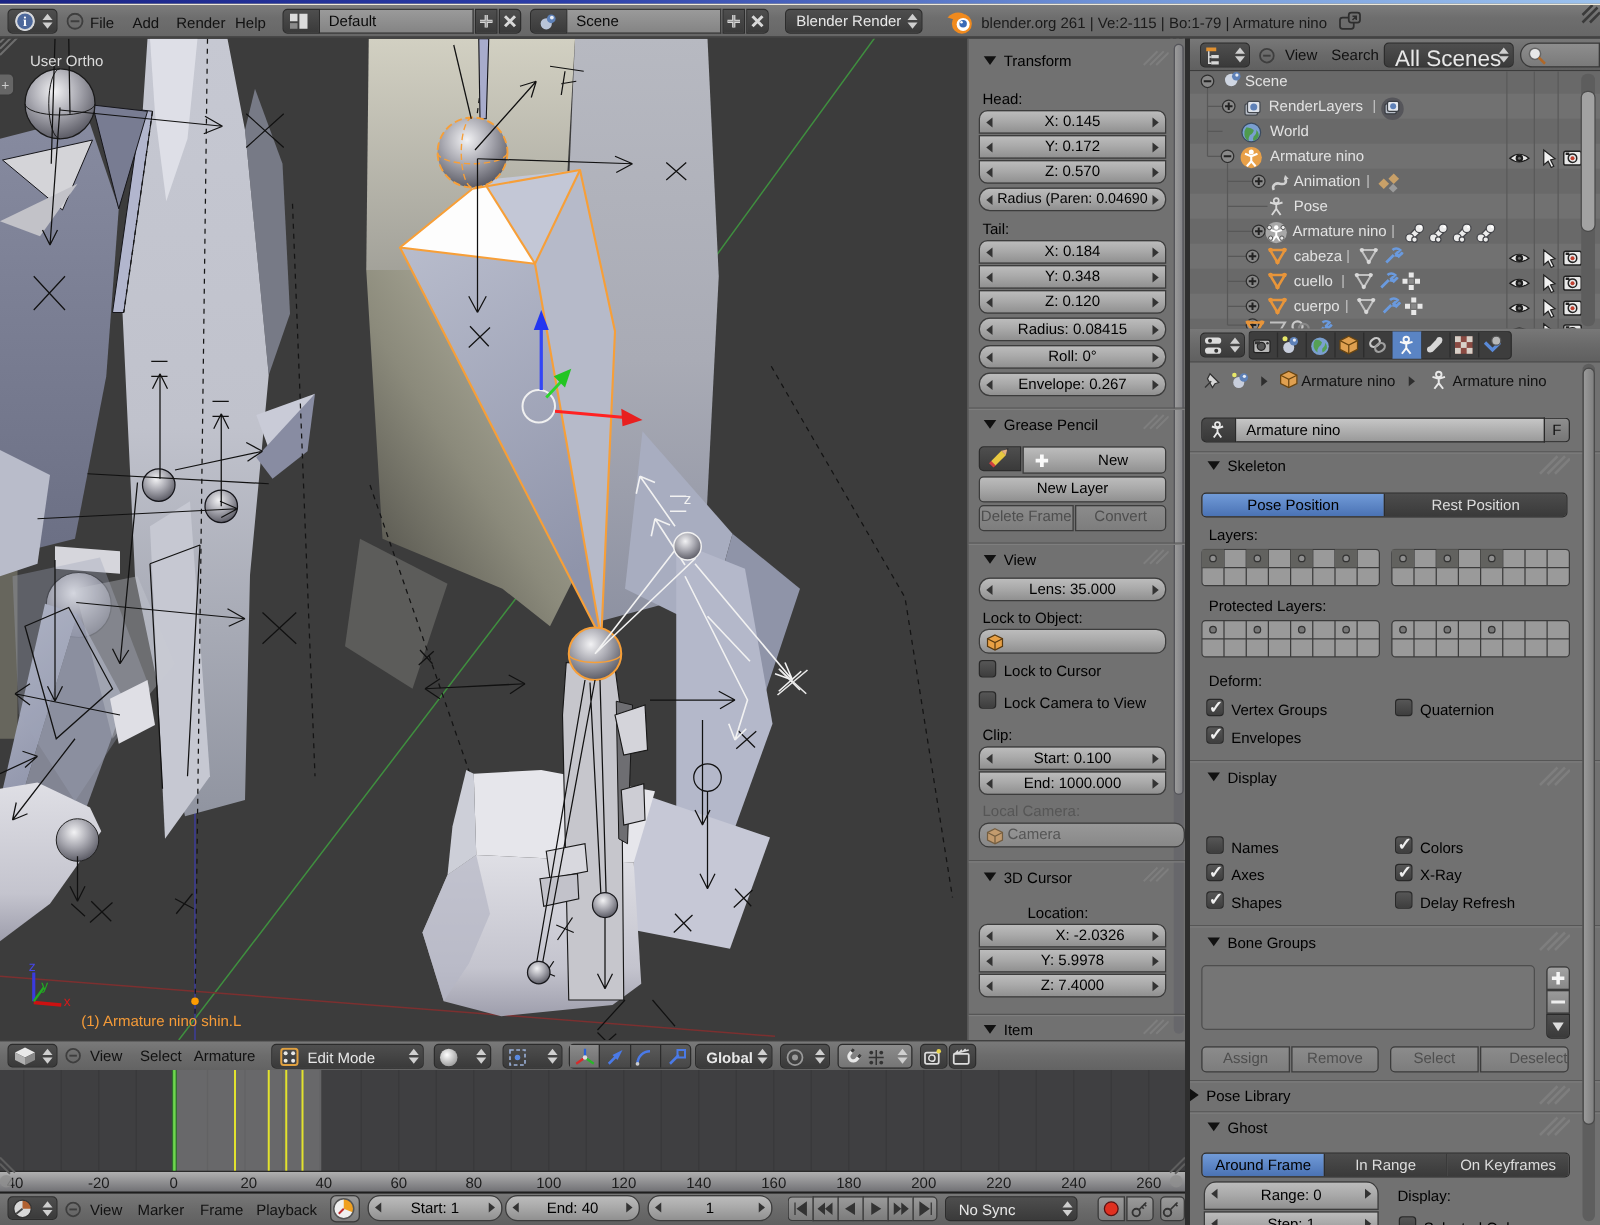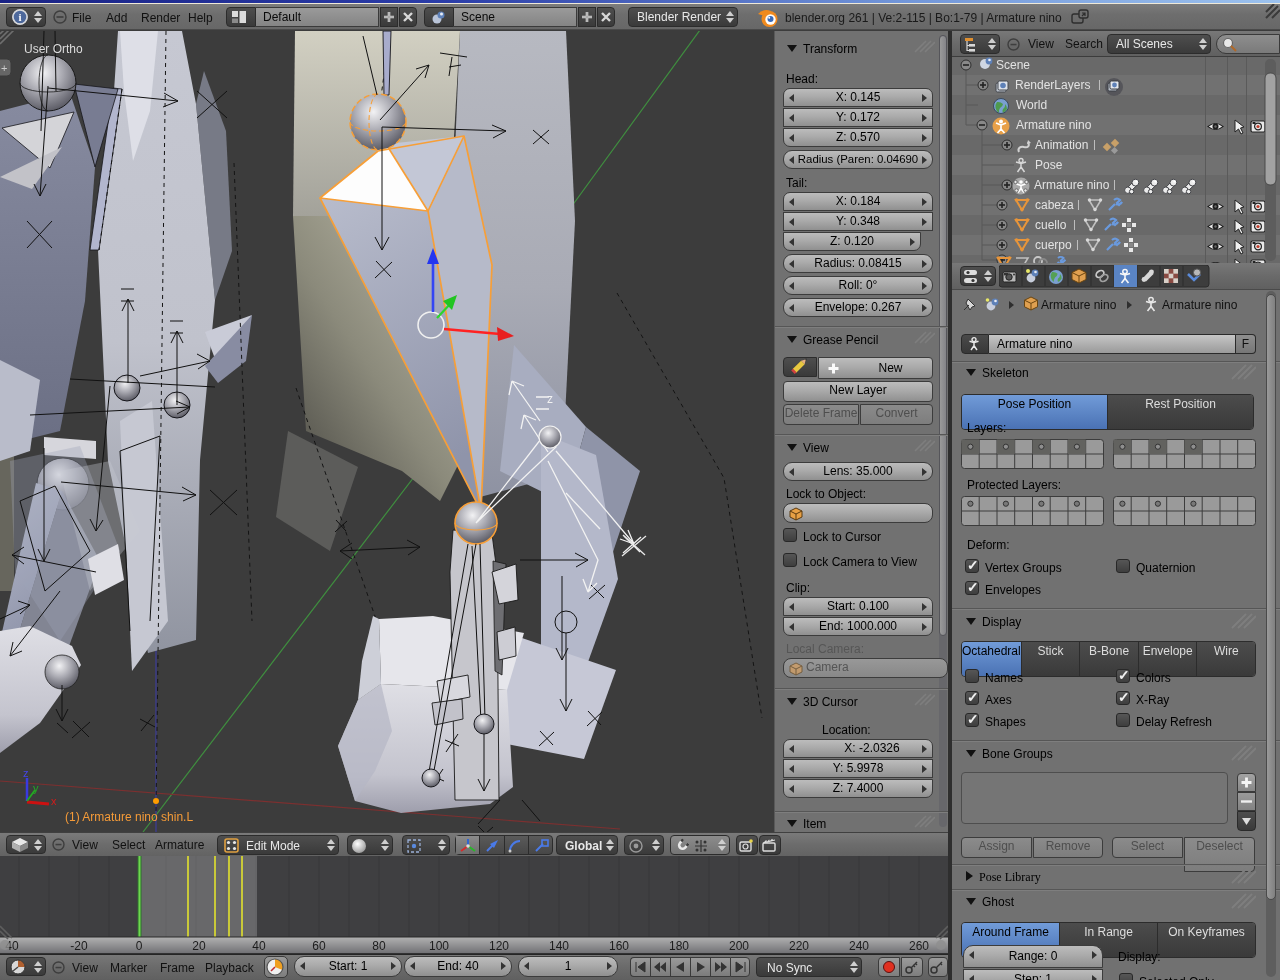--- a/index.html
+++ b/index.html
@@ -20,21 +20,21 @@
 .panelhdr{position:absolute;color:#000;font-size:12px;}
 .tri-d{display:inline-block;width:0;height:0;border-left:5px solid transparent;border-right:5px solid transparent;border-top:7px solid #111;margin-right:6px;vertical-align:1px;}
 .tri-r{display:inline-block;width:0;height:0;border-top:5px solid transparent;border-bottom:5px solid transparent;border-left:7px solid #111;margin-right:6px;}
 .numfield{position:absolute;background:linear-gradient(#bcbcbc,#aaaaaa 45%,#909090);border:1px solid #3c3c3c;color:#000;text-align:center;font-size:12px;line-height:17px;height:19px;}
 .numfield .la,.numfield .ra{position:absolute;top:5px;width:0;height:0;border-top:4px solid transparent;border-bottom:4px solid transparent;}
 .numfield .la{left:5px;border-right:5px solid #333;}
 .numfield .ra{right:5px;border-left:5px solid #333;}
 .cb{position:absolute;width:14px;height:14px;background:linear-gradient(#565656,#3e3e3e);border:1px solid #282828;border-radius:3px;}
 .cb.on:before{content:"\2713";position:absolute;left:1px;top:-3px;color:#f0f0f0;font-size:14px;font-weight:bold;}
 .cblabel{position:absolute;font-size:12px;color:#000;}
-.seg{position:absolute;display:flex;height:36px;border:1px solid #2c2c2c;border-radius:4px;overflow:hidden;}
+.seg{position:absolute;display:flex;height:20px;border:1px solid #2c2c2c;border-radius:4px;overflow:hidden;}
 .seg>div{flex:1;text-align:center;line-height:19px;font-size:12px;background:linear-gradient(#4c4c4c,#3a3a3a);color:#ddd;border-right:1px solid #2c2c2c;}
 .seg>div:last-child{border-right:none;}
 .seg>div.selb{background:linear-gradient(#719bd8,#4a72b4);color:#000;}
 .sep{position:absolute;height:2px;border-top:1px solid #565656;border-bottom:1px solid #7e7e7e;left:0;width:100%;}
 .pb{width:20px;height:20px;background:linear-gradient(#9a9a9a,#7c7c7c);border:1px solid #3a3a3a;border-right:none;position:relative;padding:2px 0 0 2px;}
 .pb:first-child{border-radius:4px 0 0 4px;}
 .pb:last-child{border-radius:0 4px 4px 0;border-right:1px solid #3a3a3a;}
 </style>
 </head>
 <body>
@@ -365,21 +365,21 @@
         <path d="M2 13 L13 2 M7 13 L18 2 M12 13 L22 3" stroke="#7e7e7e" stroke-width="1.6"></path>
       </svg>
     <div class="cblabel" style="left:11px;top:41px;">Head:</div>
     <div class="numfield" style="left:8px;top:57px;width:150px;border-radius:7px 7px 0 0;">X: 0.145<div class="la"></div><div class="ra"></div></div>
     <div class="numfield" style="left:8px;top:77px;width:150px;border-radius:0;">Y: 0.172<div class="la"></div><div class="ra"></div></div>
     <div class="numfield" style="left:8px;top:97px;width:150px;border-radius:0 0 7px 7px;">Z: 0.570<div class="la"></div><div class="ra"></div></div>
     <div class="numfield" style="left:8px;top:119px;width:150px;border-radius:9px;font-size:11.4px;">Radius (Paren: 0.04690<div class="la"></div><div class="ra"></div></div>
     <div class="cblabel" style="left:11px;top:145px;">Tail:</div>
     <div class="numfield" style="left:8px;top:161px;width:150px;border-radius:7px 7px 0 0;">X: 0.184<div class="la"></div><div class="ra"></div></div>
     <div class="numfield" style="left:8px;top:181px;width:150px;border-radius:0;">Y: 0.348<div class="la"></div><div class="ra"></div></div>
-    <div class="numfield" style="left:8px;top:201px;width:138px;border-radius:0 0 7px 7px;">Z: 0.120<div class="la"></div><div class="ra"></div></div>
+    <div class="numfield" style="left:8px;top:201px;width:150px;border-radius:0 0 7px 7px;">Z: 0.120<div class="la"></div><div class="ra"></div></div>
     <div class="numfield" style="left:8px;top:223px;width:150px;border-radius:9px;">Radius: 0.08415<div class="la"></div><div class="ra"></div></div>
     <div class="numfield" style="left:8px;top:245px;width:150px;border-radius:9px;">Roll: 0°<div class="la"></div><div class="ra"></div></div>
     <div class="numfield" style="left:8px;top:267px;width:150px;border-radius:9px;">Envelope: 0.267<div class="la"></div><div class="ra"></div></div>
     <div class="sep" style="top:295px;"></div>
     <div class="panelhdr" style="left:12px;top:302px;"><span class="tri-d"></span>Grease Pencil</div>
     <div class="abs" style="left:8px;top:326px;width:34px;height:20px;background:linear-gradient(#4e4e4e,#3a3a3a);border:1px solid #2c2c2c;border-radius:4px 0 0 4px;">
       <svg width="30" height="18">
           <g transform="rotate(-45 15 9)">
             <rect x="9" y="6" width="12" height="5" fill="#e8c840"></rect>
             <polygon points="21,6 25,8.5 21,11" fill="#e8b080"></polygon>
@@ -707,21 +707,21 @@
           </svg>
         <div class="updn"></div>
       </div>
       <svg width="14" height="14" style="position:absolute;left:55px;top:7px">
           <circle cx="6.5" cy="6.5" r="5.5" fill="none" stroke="#3e3e3e" stroke-width="1.4"></circle>
           <rect x="3.5" y="5.8" width="6" height="1.5" fill="#3e3e3e"></rect>
         </svg>
       <div class="menutxt" style="left:76px;top:6px;">View</div>
       <div class="menutxt" style="left:113px;top:6px;">Search</div>
       <div class="ddark" style="left:155px;top:3px;width:104px;height:20px;">
-          <span style="position:absolute;left:8px;top:2px;font-size:12px;">All Scenes</span>
+          <span style="position:absolute;left:8px;top:2px;font-size:18px;">All Scenes</span>
           <div class="updn"></div>
         </div>
       <div class="abs" style="left:264px;top:3px;width:64px;height:20px;background:linear-gradient(#8e8e8e,#7a7a7a);border:1px solid #3a3a3a;border-radius:10px 0 0 10px;">
         <svg width="17" height="17" style="position:absolute;left:4px;top:1px">
             <circle cx="7" cy="7" r="4.5" fill="#e8e8e8" stroke="#666" stroke-width="1.2"></circle>
             <line x1="10" y1="10" x2="15" y2="15" stroke="#b06828" stroke-width="2"></line>
           </svg>
       </div>
     </div>
 
@@ -1133,27 +1133,20 @@
       <div class="cblabel" style="left:33px;top:298px;">Vertex Groups</div>
     <div class="cb" style="left:164px;top:296px;"></div>
       <div class="cblabel" style="left:184px;top:298px;">Quaternion</div>
     <div class="cb on" style="left:13px;top:318px;"></div>
       <div class="cblabel" style="left:33px;top:320px;">Envelopes</div>
     <div class="sep" style="top:345px;"></div>
     <div class="panelhdr" style="left:14px;top:352px;"><span class="tri-d"></span>Display</div>
     <svg width="26" height="20" style="position:absolute;right:24px;top:349px">
         <path d="M2 16 L16 2 M8 16 L22 2 M14 16 L26 4" stroke="#7e7e7e" stroke-width="2"></path>
       </svg>
-    <div class="seg" style="left:9px;top:378px;width:295px;">
-      <div class="selb">Octahedral</div>
-        <div>Stick</div>
-        <div>B-Bone</div>
-        <div>Envelope</div>
-        <div>Wire</div>
-    </div>
     <div class="cb" style="left:13px;top:406px;"></div>
       <div class="cblabel" style="left:33px;top:408px;">Names</div>
     <div class="cb on" style="left:164px;top:406px;"></div>
       <div class="cblabel" style="left:184px;top:408px;">Colors</div>
     <div class="cb on" style="left:13px;top:428px;"></div>
       <div class="cblabel" style="left:33px;top:430px;">Axes</div>
     <div class="cb on" style="left:164px;top:428px;"></div>
       <div class="cblabel" style="left:184px;top:430px;">X-Ray</div>
     <div class="cb on" style="left:13px;top:450px;"></div>
       <div class="cblabel" style="left:33px;top:452px;">Shapes</div>
@@ -1176,23 +1169,23 @@
         </svg>
     </div>
     <div class="abs" style="left:285px;top:548px;width:19px;height:20px;background:linear-gradient(#4e4e4e,#3a3a3a);border:1px solid #2a2a2a;border-radius:0 0 4px 4px;">
       <svg width="15" height="16" style="position:absolute;left:1px;top:2px">
           <polygon points="3,4 12,4 7.5,11" fill="#ddd"></polygon>
         </svg>
     </div>
     <div class="numfield" style="left:9px;top:574px;width:71px;border-radius:4px 0 0 4px;height:21px;color:#4e4e4e;background:linear-gradient(#8b8b8b,#7d7d7d);">Assign</div>
     <div class="numfield" style="left:81px;top:574px;width:70px;border-radius:0 4px 4px 0;height:21px;color:#4e4e4e;background:linear-gradient(#8b8b8b,#7d7d7d);">Remove</div>
     <div class="numfield" style="left:160px;top:574px;width:71px;border-radius:4px 0 0 4px;height:21px;color:#4e4e4e;background:linear-gradient(#8b8b8b,#7d7d7d);">Select</div>
-    <div class="numfield" style="left:232px;top:574px;width:71px;border-radius:0 4px 4px 0;height:35px;color:#4e4e4e;background:linear-gradient(#8b8b8b,#7d7d7d);">Deselect</div>
+    <div class="numfield" style="left:232px;top:574px;width:71px;border-radius:0 4px 4px 0;height:21px;color:#4e4e4e;background:linear-gradient(#8b8b8b,#7d7d7d);text-align:right;">Deselect</div>
     <div class="sep" style="top:601px;"></div>
-    <div class="panelhdr" style="left:14px;top:607px;font-family:Liberation Serif, serif;"><span class="tri-r"></span>Pose Library</div>
+    <div class="panelhdr" style="left:0;top:607px;"><span class="tri-r"></span>Pose Library</div>
     <svg width="26" height="20" style="position:absolute;right:24px;top:604px">
         <path d="M2 16 L16 2 M8 16 L22 2 M14 16 L26 4" stroke="#7e7e7e" stroke-width="2"></path>
       </svg>
     <div class="sep" style="top:626px;"></div>
     <div class="panelhdr" style="left:14px;top:632px;"><span class="tri-d"></span>Ghost</div>
     <svg width="26" height="20" style="position:absolute;right:24px;top:629px">
         <path d="M2 16 L16 2 M8 16 L22 2 M14 16 L26 4" stroke="#7e7e7e" stroke-width="2"></path>
       </svg>
     <div class="seg" style="left:9px;top:659px;width:295px;">
       <div class="selb">Around Frame</div>

